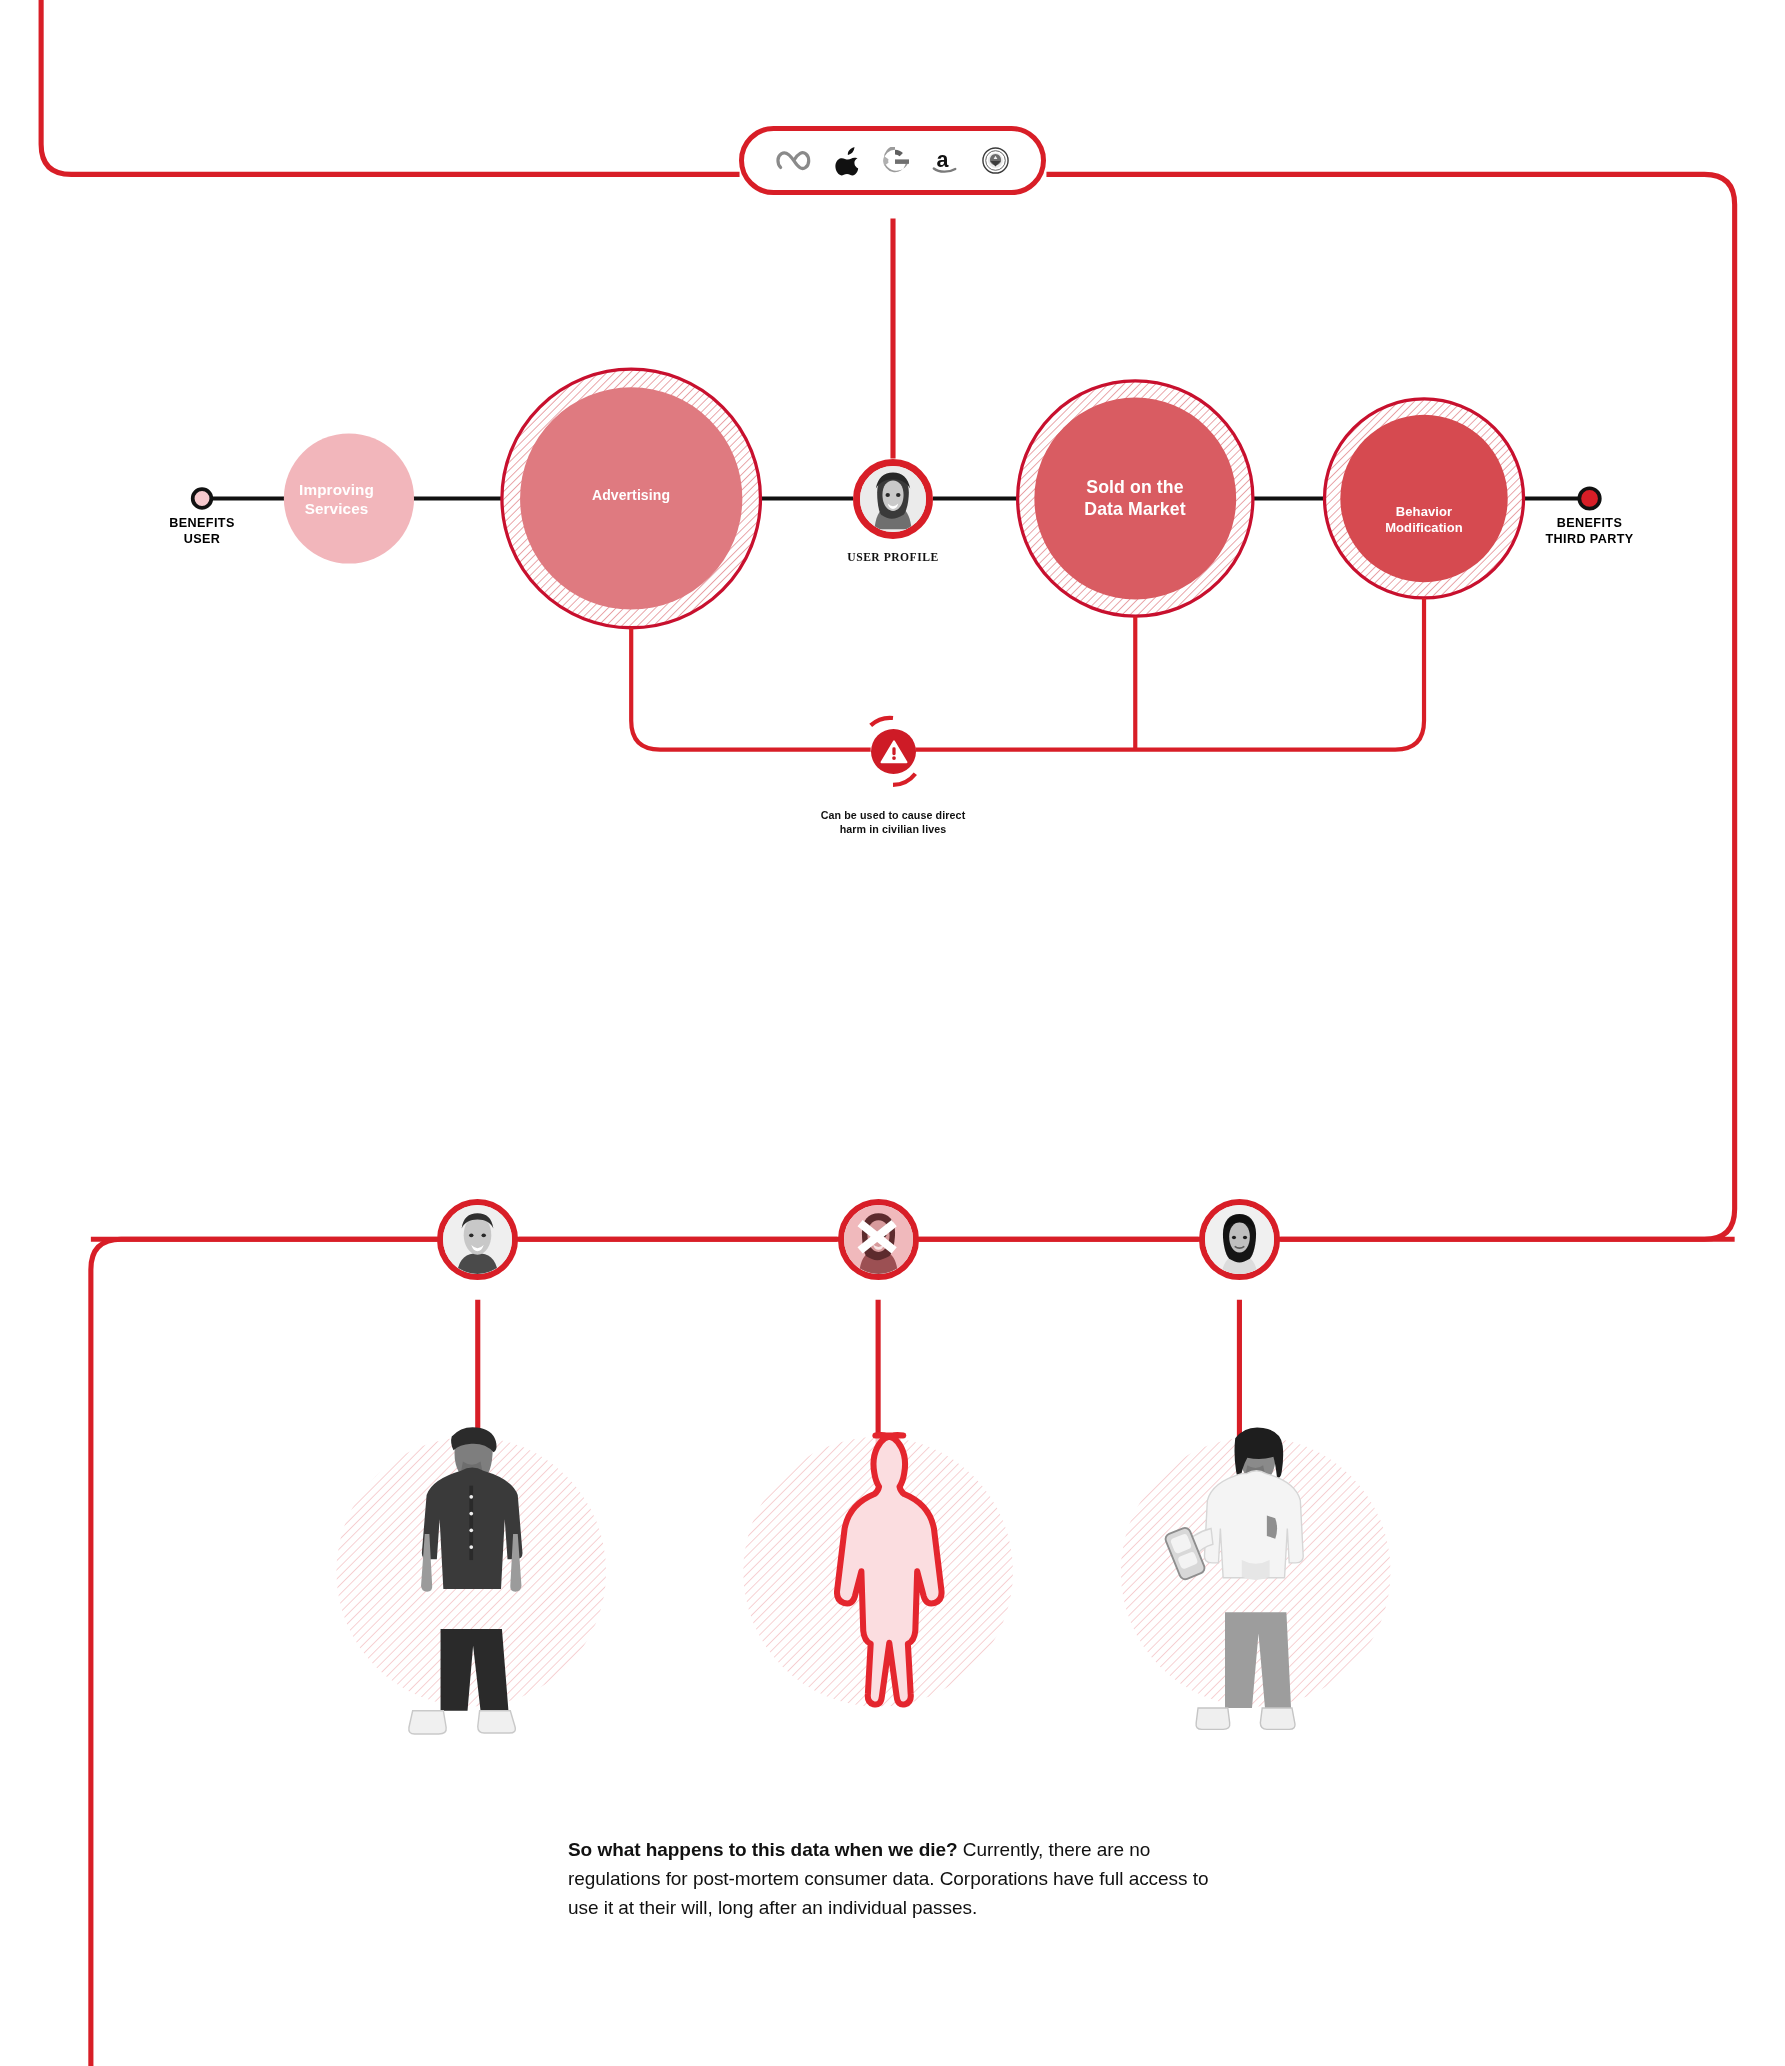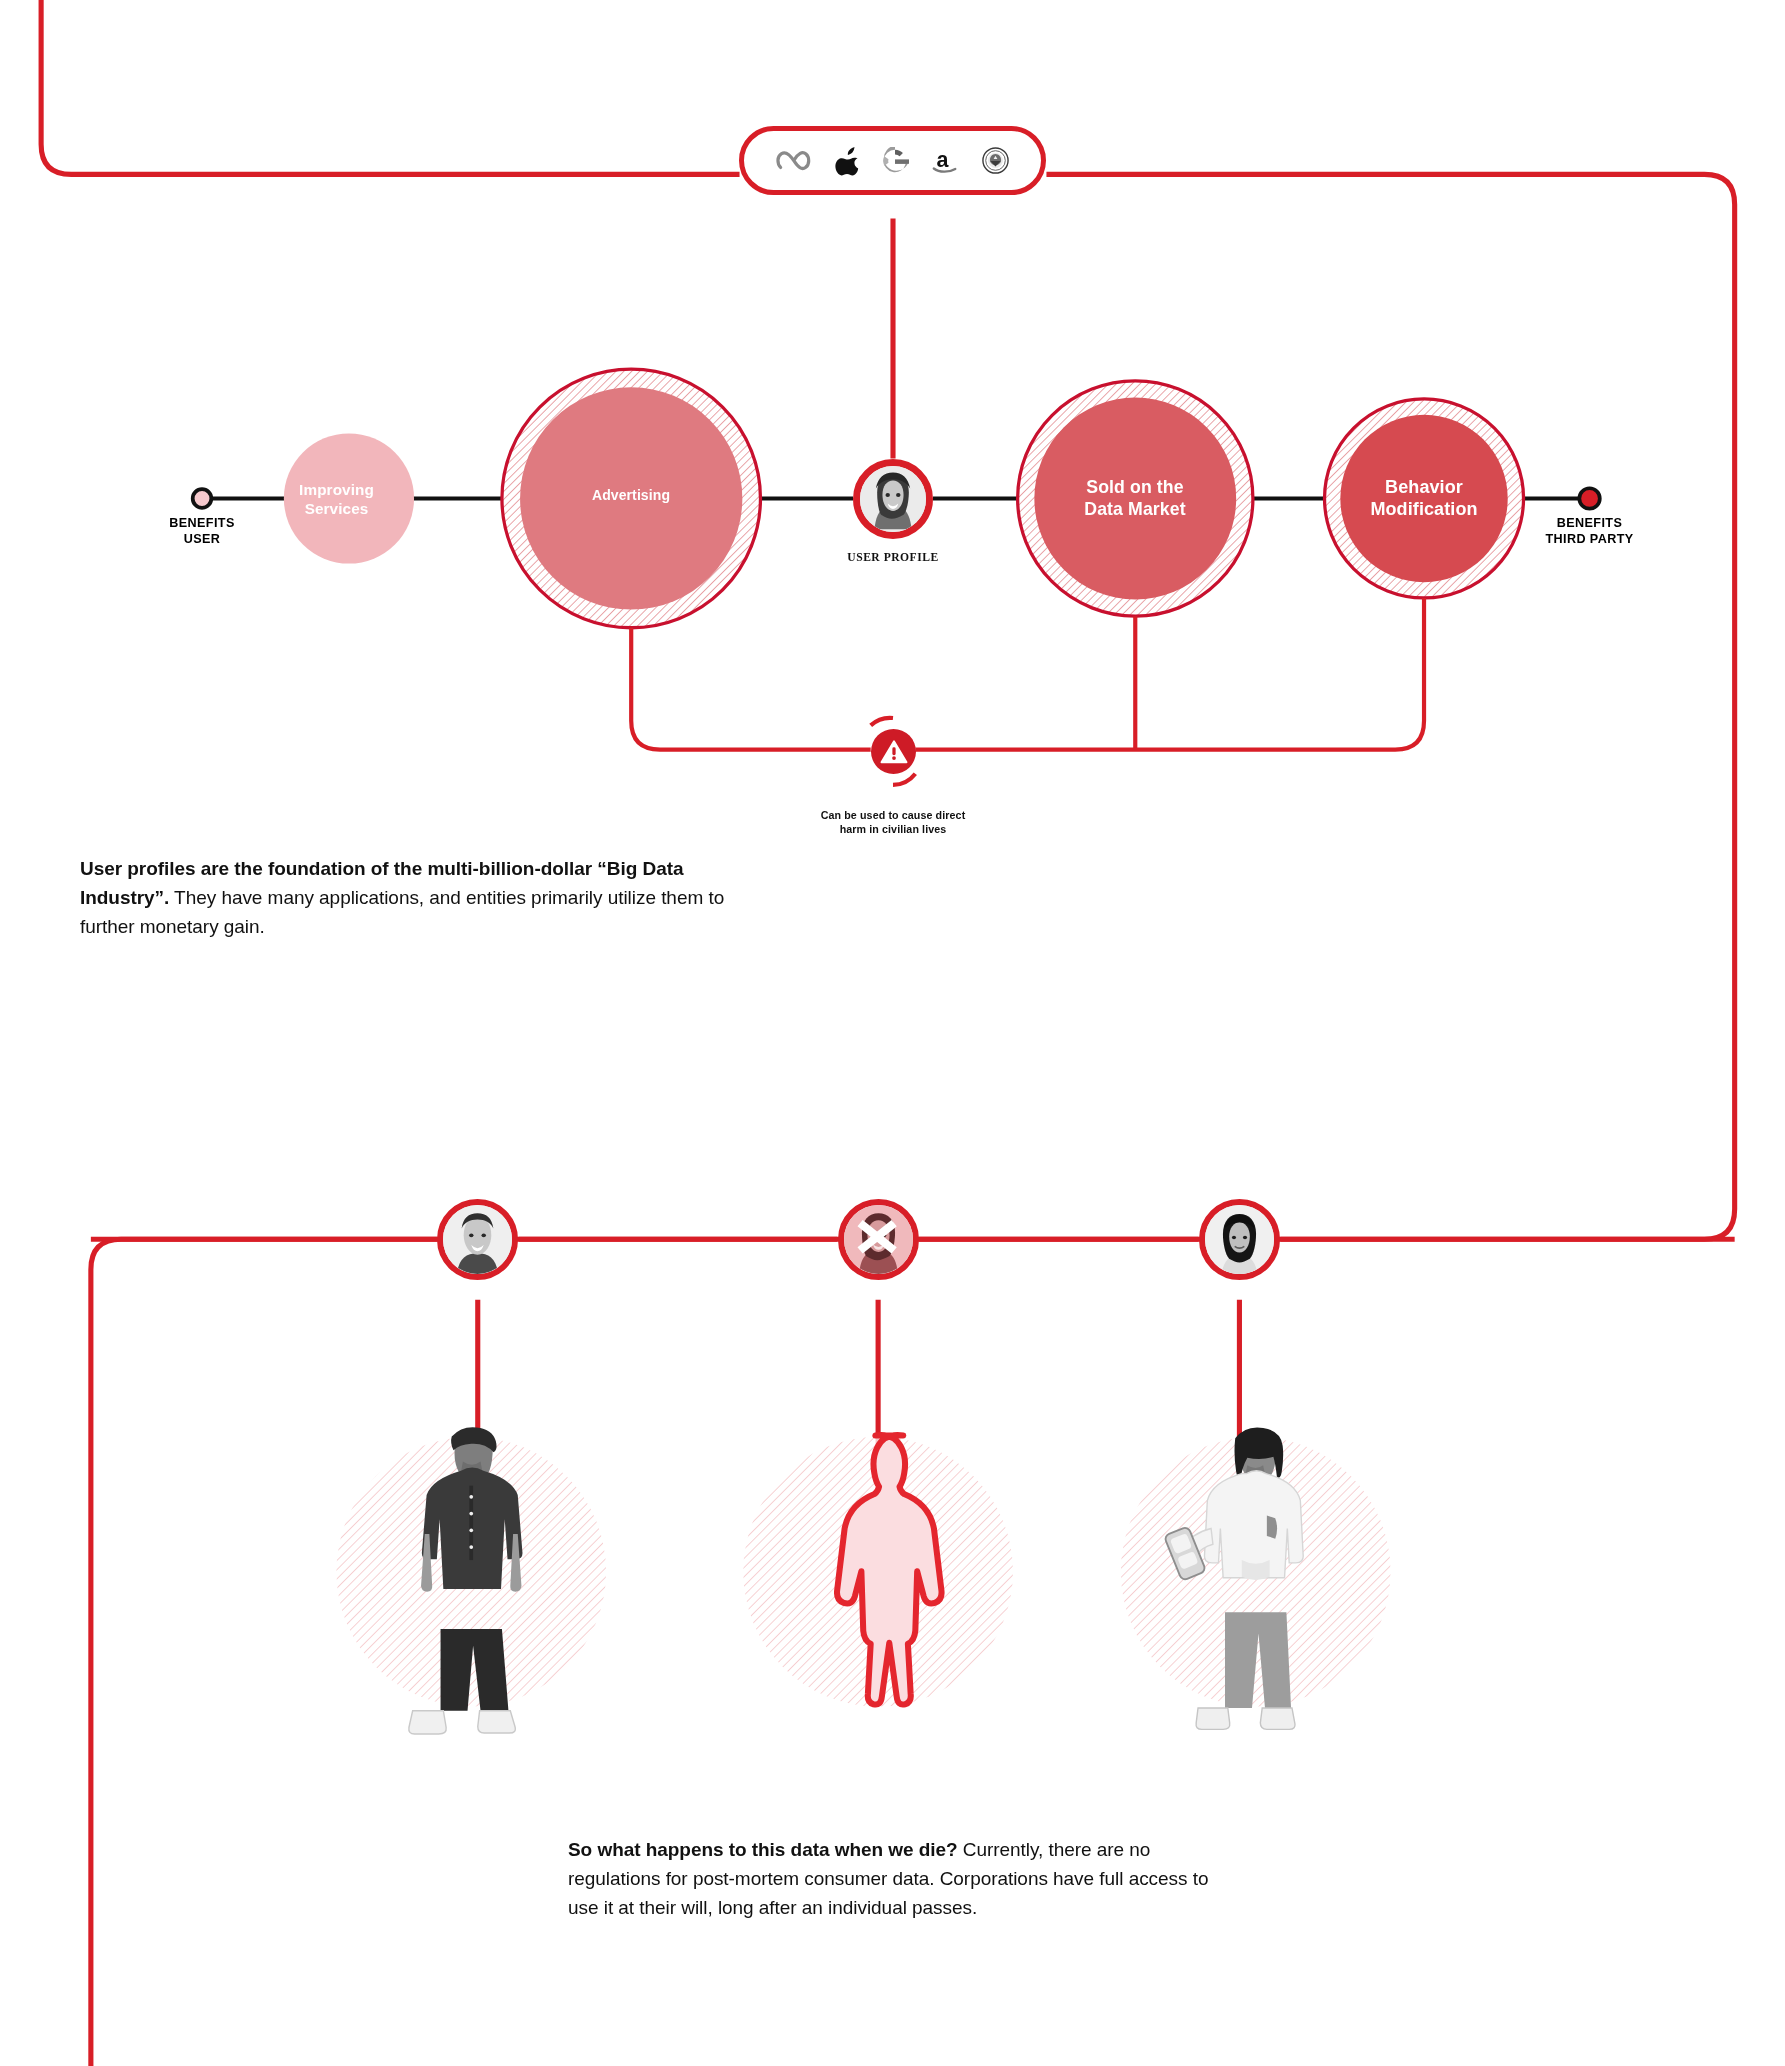--- a/index.html
+++ b/index.html
@@ -198,21 +198,21 @@
 
   <div class="node-label" style="left:538px;top:487px;width:186px;font-size:14px;">
     <div>Advertising</div>
   </div>
 
   <div class="node-label" style="left:1042px;top:477px;width:186px;font-size:17.7px;">
     <div>Sold on the</div>
     <div>Data Market</div>
   </div>
 
-  <div class="node-label" style="left:1331px;top:477px;width:186px;font-size:18px;">
+  <div class="node-label" style="left:1331px;top:504px;width:186px;font-size:13px;">
     <div>Behavior</div>
     <div>Modification</div>
   </div>
 
   <div class="endpoint-label" style="left:137px;top:515px;width:130px;">
     <div>BENEFITS</div>
     <div>USER</div>
   </div>
   <div class="endpoint-label" style="left:1515px;top:515px;width:149px;">
     <div>BENEFITS</div>
@@ -240,23 +240,20 @@
       <path d="M30 5 L57 50 H3 Z" fill="#ffffff" stroke="#ffffff" stroke-width="4" stroke-linejoin="round"></path>
       <rect x="26.5" y="18" width="7" height="17" rx="3.2" fill="#CE1B26"></rect>
       <circle cx="30" cy="41" r="4" fill="#CE1B26"></circle>
     </svg>
   </div>
   <div class="tiny-caption" style="left:763px;top:808px;width:260px;">
     <div>Can be used to cause direct</div>
     <div>harm in civilian lives</div>
   </div>
 
-  <div class="body-copy" style="left:80px;top:855px;width:646px;">
-    <b>User profiles are the foundation of the multi-billion-dollar “Big Data Industry”.</b><span> They have many applications, and entities primarily utilize them to further monetary gain.</span>
-  </div>
 
   <div class="avatar" style="left:437px;top:1199px;width:81px;height:81px;">
     <svg viewBox="0 0 100 100" aria-hidden="true">
       <rect width="100" height="100" fill="#efefef"></rect>
       <path d="M20 100c3-22 13-30 30-30s27 8 30 30z" fill="#4a4a4a"></path>
       <path d="M30 44c0-17 8-26 20-26s20 9 20 26c0 14-8 28-20 28S30 58 30 44z" fill="#c8c8c8"></path>
       <path d="M27 34c2-15 10-22 23-22s21 7 23 22c-4-9-12-13-23-13S31 25 27 34z" fill="#2f2f2f"></path>
       <ellipse cx="41" cy="44" rx="3.2" ry="2.8" fill="#2a2a2a"></ellipse>
       <ellipse cx="59" cy="44" rx="3.2" ry="2.8" fill="#2a2a2a"></ellipse>
       <path d="M41 58q9 9 18 0 -3 9 -9 9t-9-9z" fill="#ffffff"></path>

